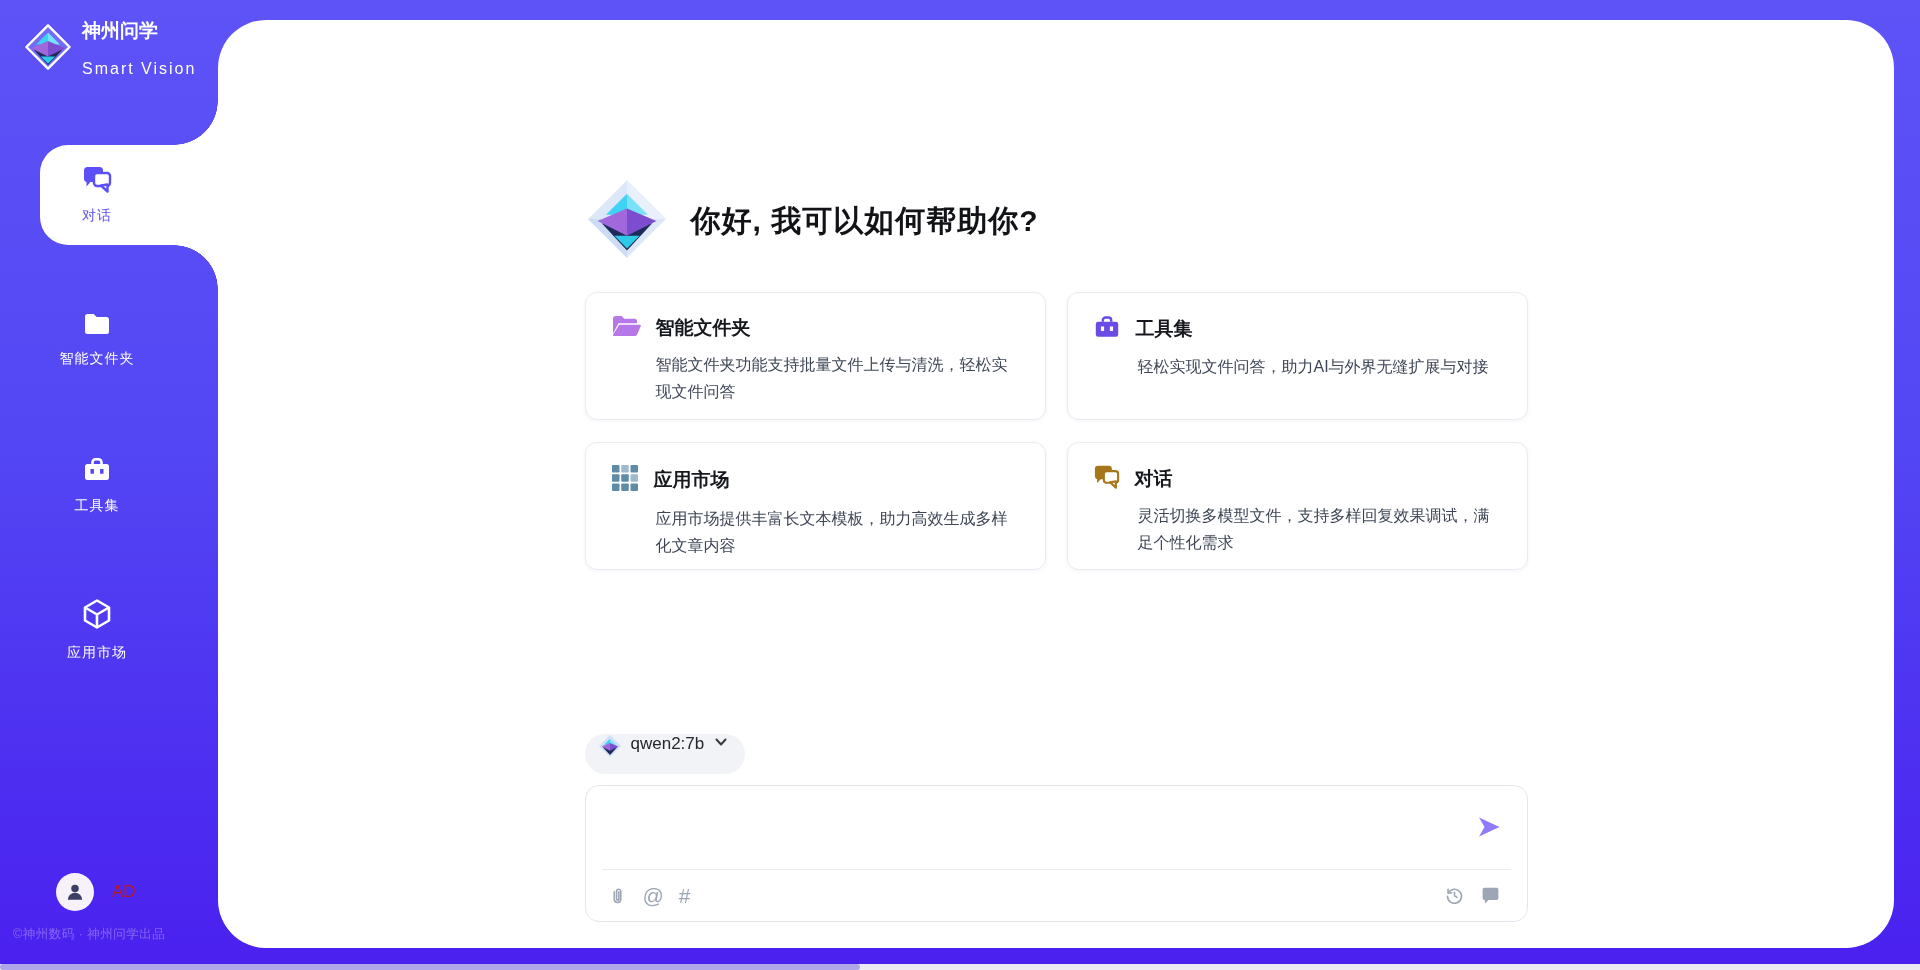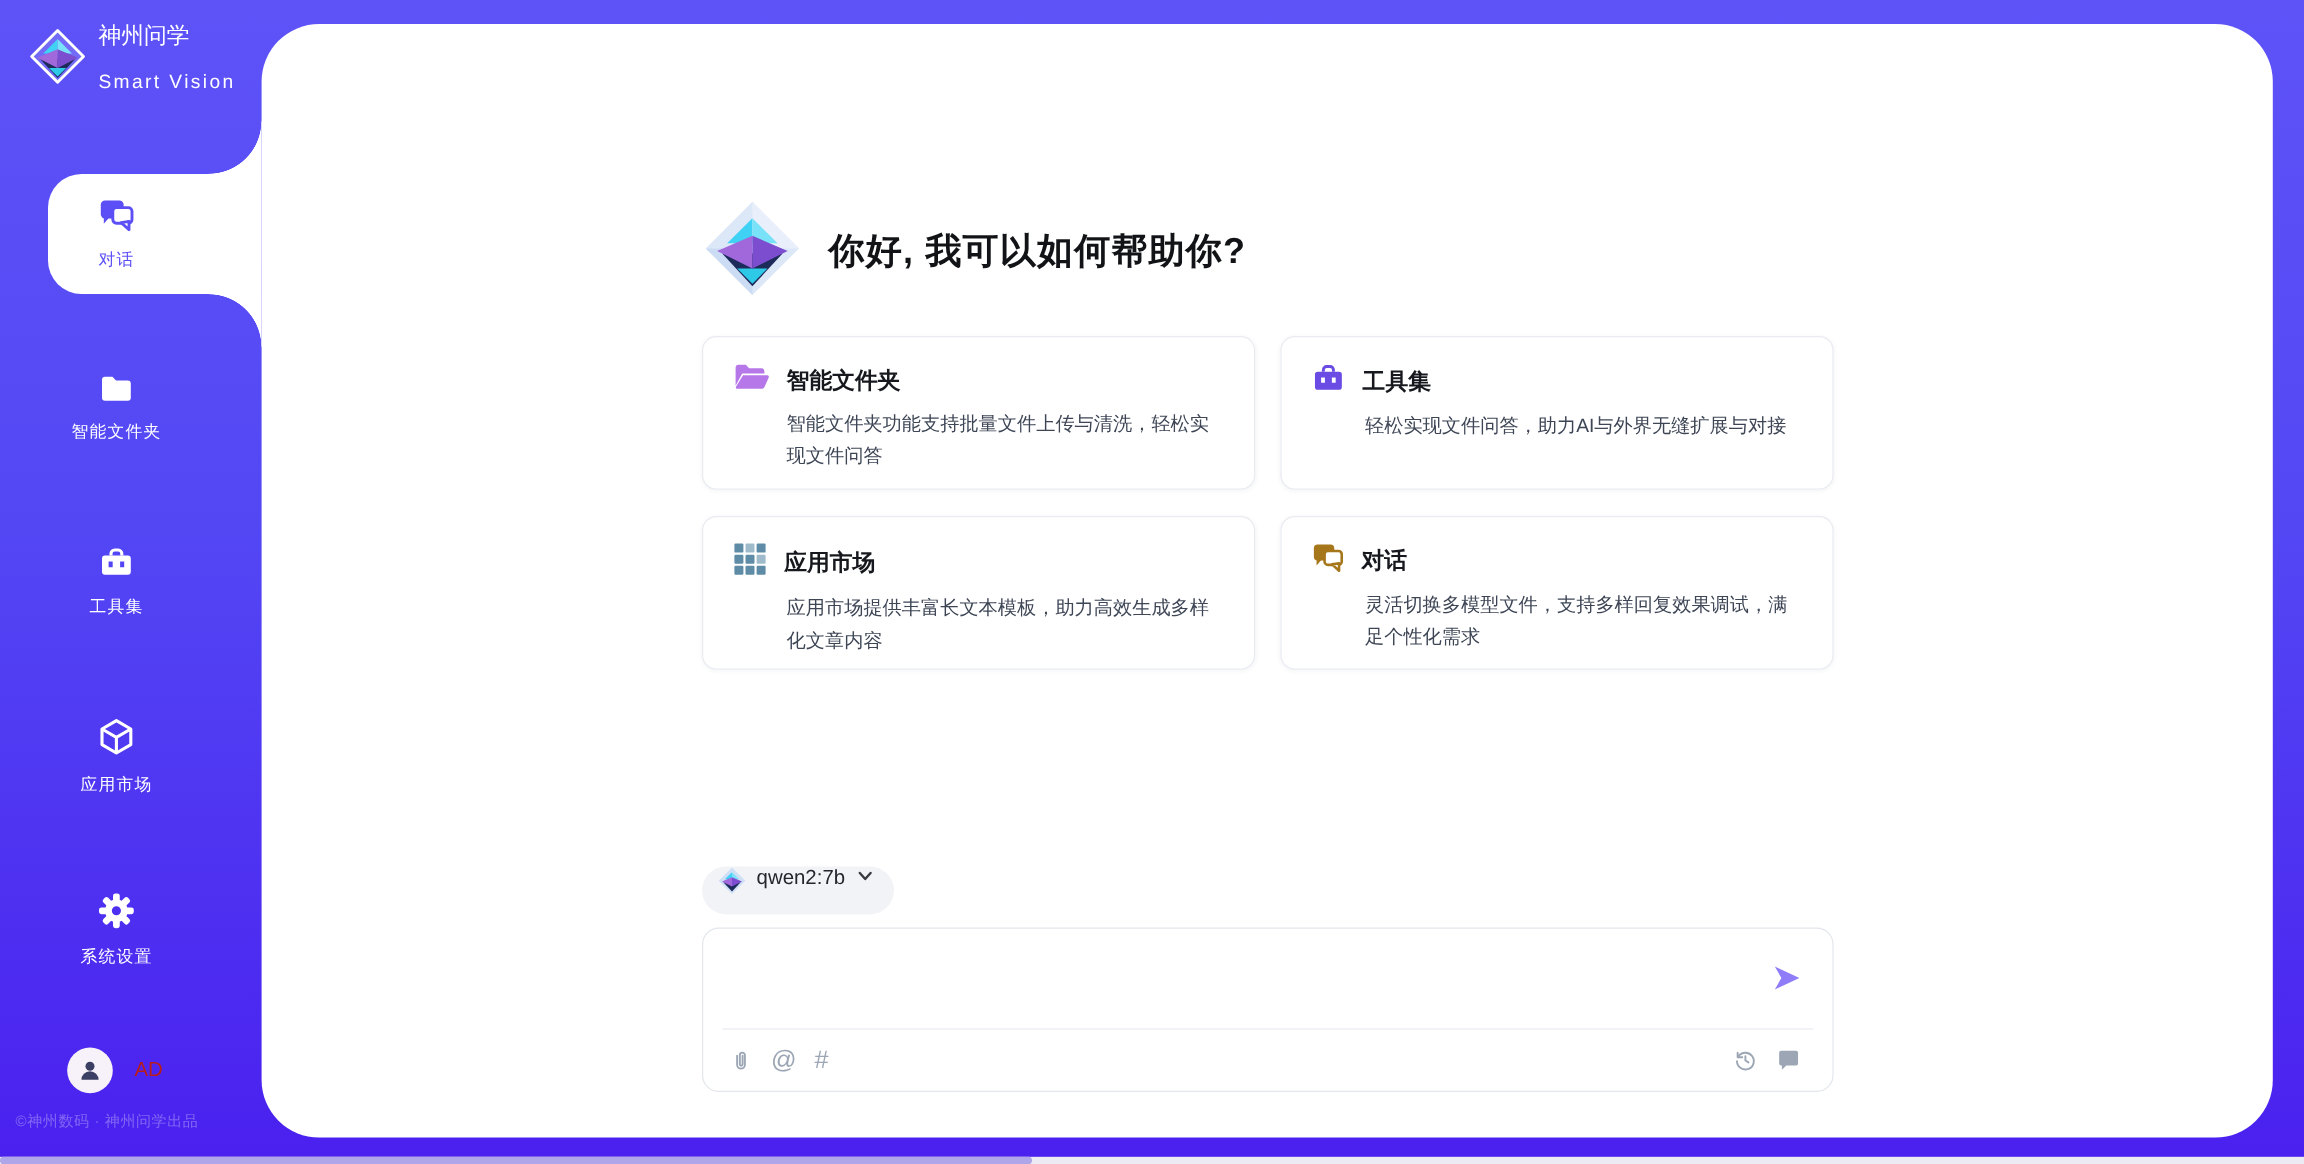--- a/index.html
+++ b/index.html
@@ -5,40 +5,40 @@
 <style>
   html,body{margin:0;padding:0}
   body{
     width:1920px;height:970px;overflow:hidden;position:relative;
     background:linear-gradient(180deg,#5E53F7 0%,#5347F4 45%,#4A20EF 100%);
     font-family:"Liberation Sans","DejaVu Sans",sans-serif;
   }
   
   .sidebar{position:absolute;left:0;top:0;width:218px;height:100%;z-index:2}
   .brand{position:absolute;top:20px;left:24px;display:flex;align-items:center;gap:10px}
-  .brand-name{font-size:19px;font-weight:normal;color:#fff;line-height:22px}
+  .brand-name{font-size:19px;font-weight:bold;color:#fff;line-height:22px}
   .brand-sub{font-size:16px;color:#fff;letter-spacing:2px;margin-top:18px}
   .nav-item{position:absolute;left:0;width:218px;height:100px;box-sizing:border-box;
     display:flex;flex-direction:column;align-items:center;justify-content:center;gap:10px;
     padding-right:24px;cursor:pointer}
   .nav-item .ico,.nav-label{position:relative;z-index:3}
   .nav-label{font-size:14px;color:#fff;letter-spacing:1px}
   .nav-item.active .nav-label{color:#5B4FF5}
   .tab-bg{position:absolute;left:40px;right:0;top:0;bottom:0;background:#fff;border-radius:28px 0 0 28px;z-index:1}
   .tab-bg::before{content:"";position:absolute;right:0;top:-44px;width:44px;height:44px;
     background:radial-gradient(circle 44px at 0 0,rgba(0,0,0,0) 43.5px,#fff 44px)}
   .tab-bg::after{content:"";position:absolute;right:0;bottom:-44px;width:44px;height:44px;
     background:radial-gradient(circle 44px at 0 100%,rgba(0,0,0,0) 43.5px,#fff 44px)}
   .user-row{position:absolute;top:873px;left:56px;display:flex;align-items:center;gap:18px;cursor:pointer}
   .avatar{width:38px;height:38px;border-radius:50%;background:#F7F2FA;display:flex;align-items:center;justify-content:center}
   .user-name{color:#b91c1c;font-size:17px}
   .sidebar-footer{position:absolute;top:926px;left:13px;width:210px;font-size:12.5px;color:rgba(255,255,255,0.30);letter-spacing:.5px;white-space:nowrap}
   
   .panel{position:absolute;left:218px;top:20px;width:1676px;height:928px;background:#fff;border-radius:48px;z-index:1}
-  .content{position:relative;width:943px;height:100%;margin:4px auto}
+  .content{position:relative;width:943px;height:100%;margin:16px auto}
   .greeting{position:absolute;top:141px;left:0;display:flex;align-items:center;gap:22px}
   .greeting h1{margin:0;font-size:30px;font-weight:bold;color:#121316;letter-spacing:1px}
   .cards{position:absolute;top:256px;left:0;display:grid;grid-template-columns:461px 461px;column-gap:21px;row-gap:22px}
   .card{box-sizing:border-box;height:128px;background:#fff;border:1px solid #E9EBF1;border-radius:12px;
     padding:21px 24px 0 25px;cursor:pointer;box-shadow:0 1px 4px rgba(25,35,70,.05)}
   .card-head{display:flex;align-items:center;gap:15px}
   .card-title{font-size:19px;font-weight:bold;color:#16181D}
   .card-desc{margin:9px 0 0 45px;max-width:352px;font-size:16px;line-height:27px;color:#3E4656}
   
   .composer{position:absolute;top:698px;left:0;width:943px}
@@ -121,38 +121,20 @@
   <div class="nav-item" style="top:580px">
     <span class="ico">
       <svg width="30" height="32" viewBox="0 0 30 32" fill="none" stroke="#fff" stroke-width="2.6" stroke-linejoin="round">
         <path d="M15 2.5 27 9.5v13L15 29.5 3 22.5v-13z"></path>
         <path d="M27 9.5 15 16.5 3 9.5M15 16.5V29.5"></path>
       </svg>
     </span>
     <span class="nav-label">应用市场</span>
   </div>
 
-  <div class="nav-item" style="top:725px">
-    <span class="ico">
-      <svg width="30" height="30" viewBox="0 0 30 30">
-        <g fill="#fff">
-          <rect x="12.2" y="0.5" width="5.6" height="7" rx="2"></rect>
-          <rect x="12.2" y="22.5" width="5.6" height="7" rx="2"></rect>
-          <rect x="12.2" y="0.5" width="5.6" height="7" rx="2" transform="rotate(45 15 15)"></rect>
-          <rect x="12.2" y="22.5" width="5.6" height="7" rx="2" transform="rotate(45 15 15)"></rect>
-          <rect x="12.2" y="0.5" width="5.6" height="7" rx="2" transform="rotate(90 15 15)"></rect>
-          <rect x="12.2" y="22.5" width="5.6" height="7" rx="2" transform="rotate(90 15 15)"></rect>
-          <rect x="12.2" y="0.5" width="5.6" height="7" rx="2" transform="rotate(135 15 15)"></rect>
-          <rect x="12.2" y="22.5" width="5.6" height="7" rx="2" transform="rotate(135 15 15)"></rect>
-        </g>
-        <path fill="#fff" fill-rule="evenodd" d="M15 5.5a9.5 9.5 0 1 0 0 19 9.5 9.5 0 0 0 0-19zm0 5.7a3.8 3.8 0 1 1 0 7.6 3.8 3.8 0 0 1 0-7.6z"></path>
-      </svg>
-    </span>
-    <span class="nav-label">系统设置</span>
-  </div>
 
   <div class="user-row">
     <span class="avatar">
       <svg width="22" height="22" viewBox="0 0 24 24">
         <circle cx="12" cy="8.2" r="4.1" fill="#3A3F63"></circle>
         <path d="M4.2 20.5a7.8 7.8 0 0 1 15.6 0z" fill="#3A3F63"></path>
       </svg>
     </span>
     <span class="user-name">AD</span>
   </div>

